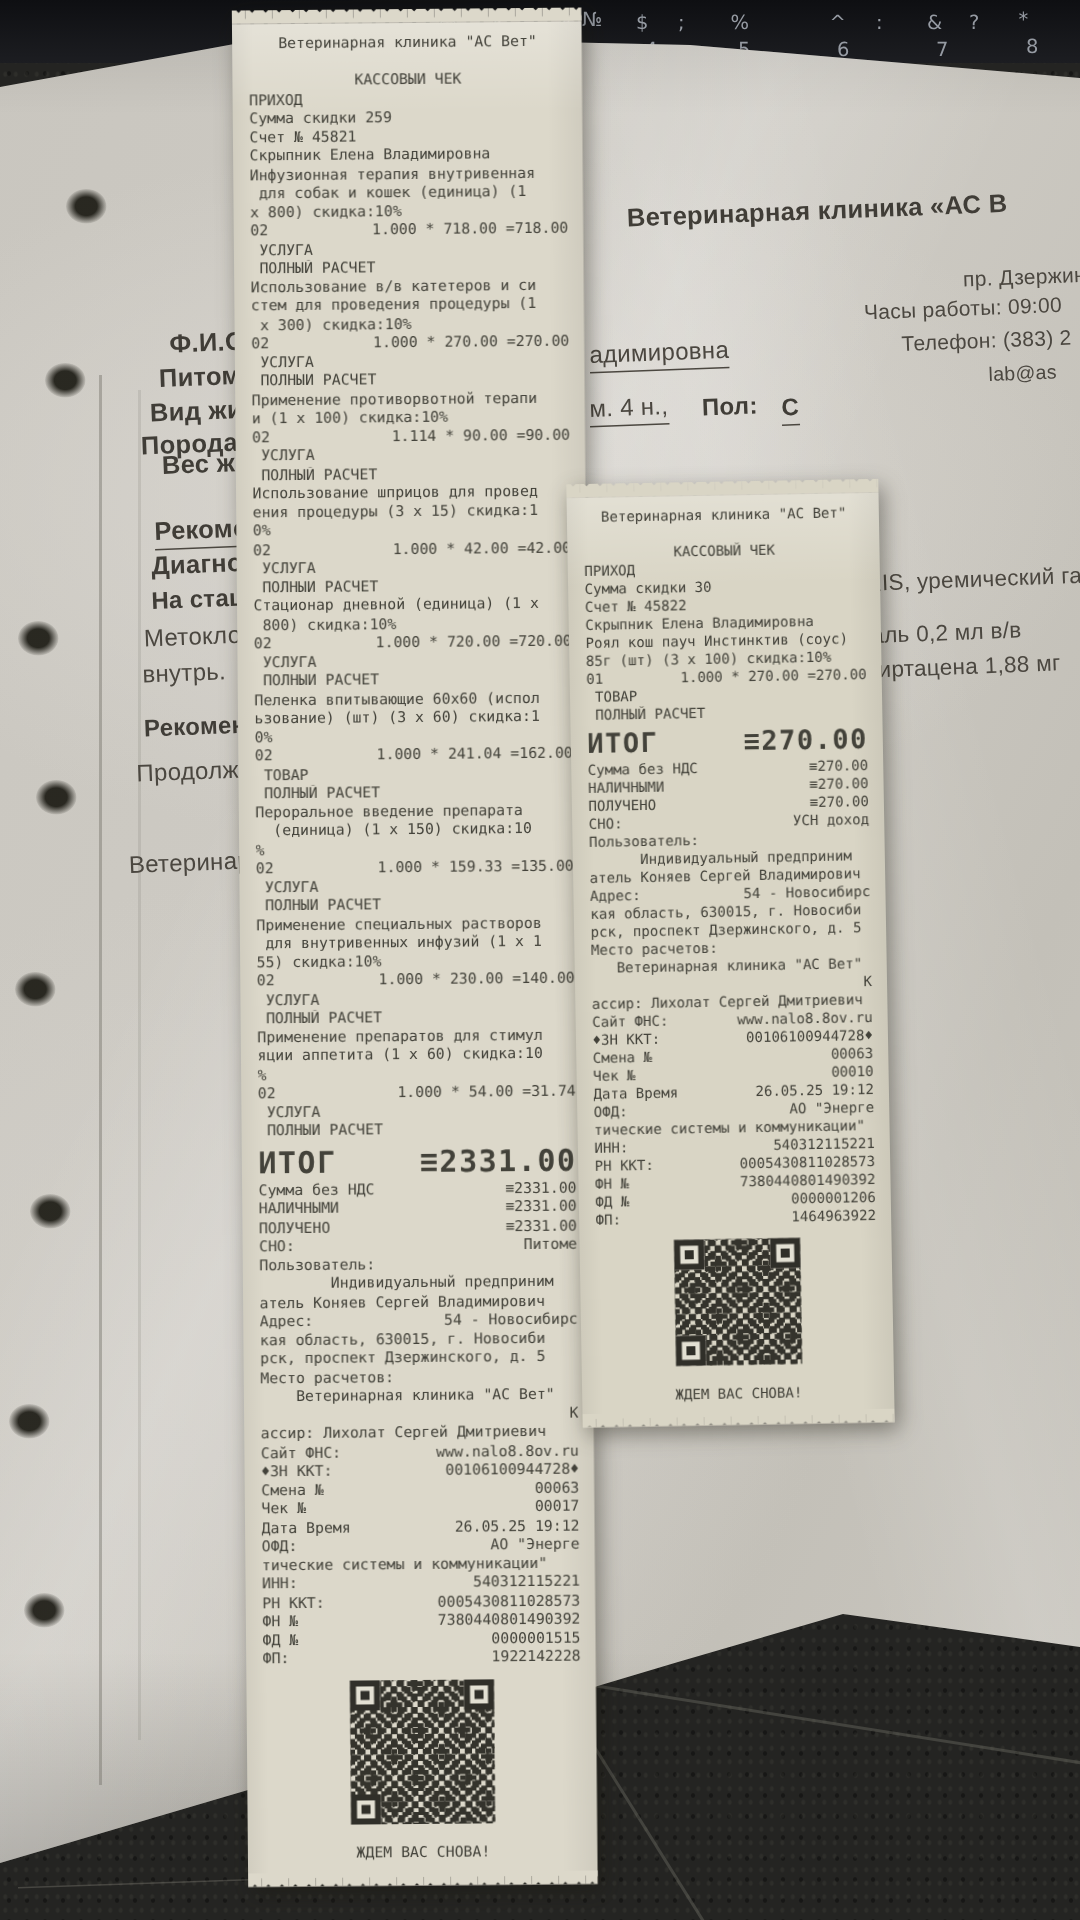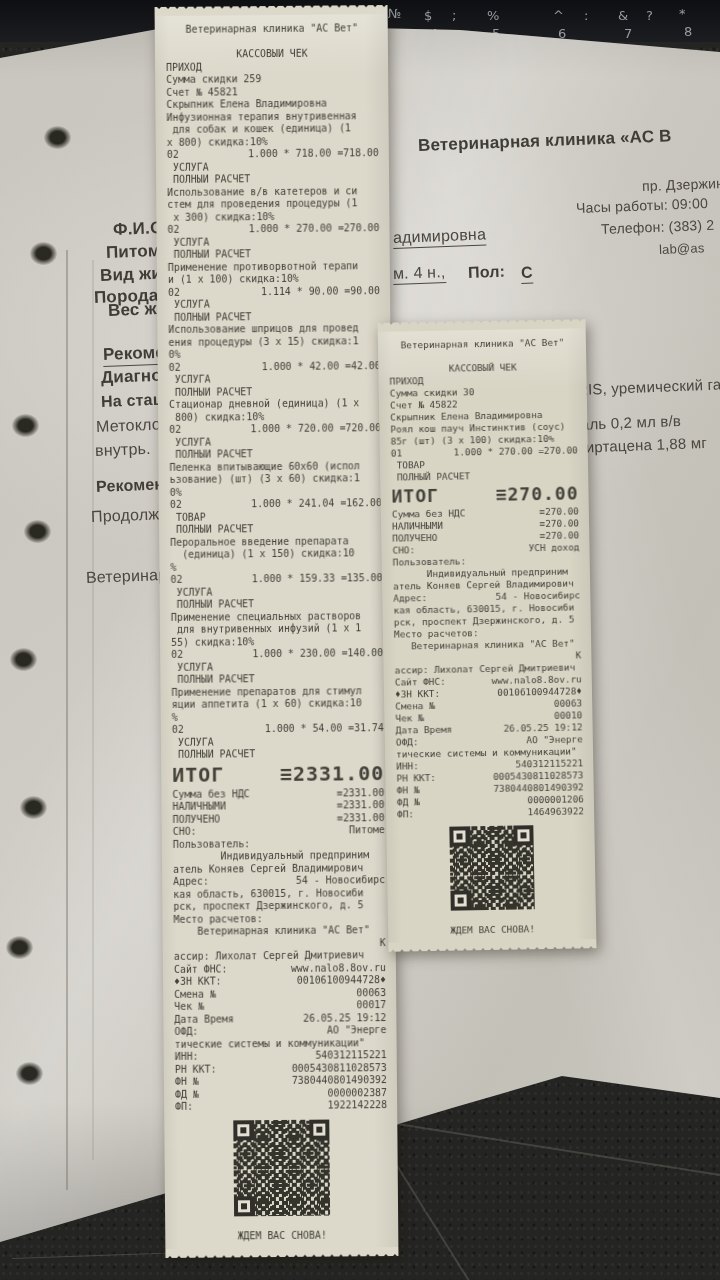--- a/index.html
+++ b/index.html
@@ -223,21 +223,21 @@
         <div class="rl lr"><span>Сайт ФНС:</span><span>www.nalo8.8ov.ru</span></div>
         <div class="rl lr"><span>♦ЗН ККТ:</span><span>00106100944728♦</span></div>
         <div class="rl lr"><span>Смена №</span><span>00063</span></div>
         <div class="rl lr"><span>Чек №</span><span>00017</span></div>
         <div class="rl lr"><span>Дата Время</span><span>26.05.25 19:12</span></div>
         <div class="rl lr"><span>ОФД:</span><span>АО "Энерге</span></div>
         <div class="rl">тические системы и коммуникации"</div>
         <div class="rl lr"><span>ИНН:</span><span>540312115221</span></div>
         <div class="rl lr"><span>РН ККТ:</span><span>0005430811028573</span></div>
         <div class="rl lr"><span>ФН №</span><span>7380440801490392</span></div>
-        <div class="rl lr"><span>ФД №</span><span>0000002387</span></div>
+        <div class="rl lr"><span>ФД №</span><span>0000001515</span></div>
         <div class="rl lr"><span>ФП:</span><span>1922142228</span></div>
         <div class="qr-wrap">
           <div class="qr">
             <div class="fq tl"></div>
             <div class="fq tr"></div>
             <div class="fq bl"></div>
           </div>
         </div>
         <div class="rl">&nbsp;</div>
         <div class="rl c">ЖДЕМ ВАС СНОВА!</div>

